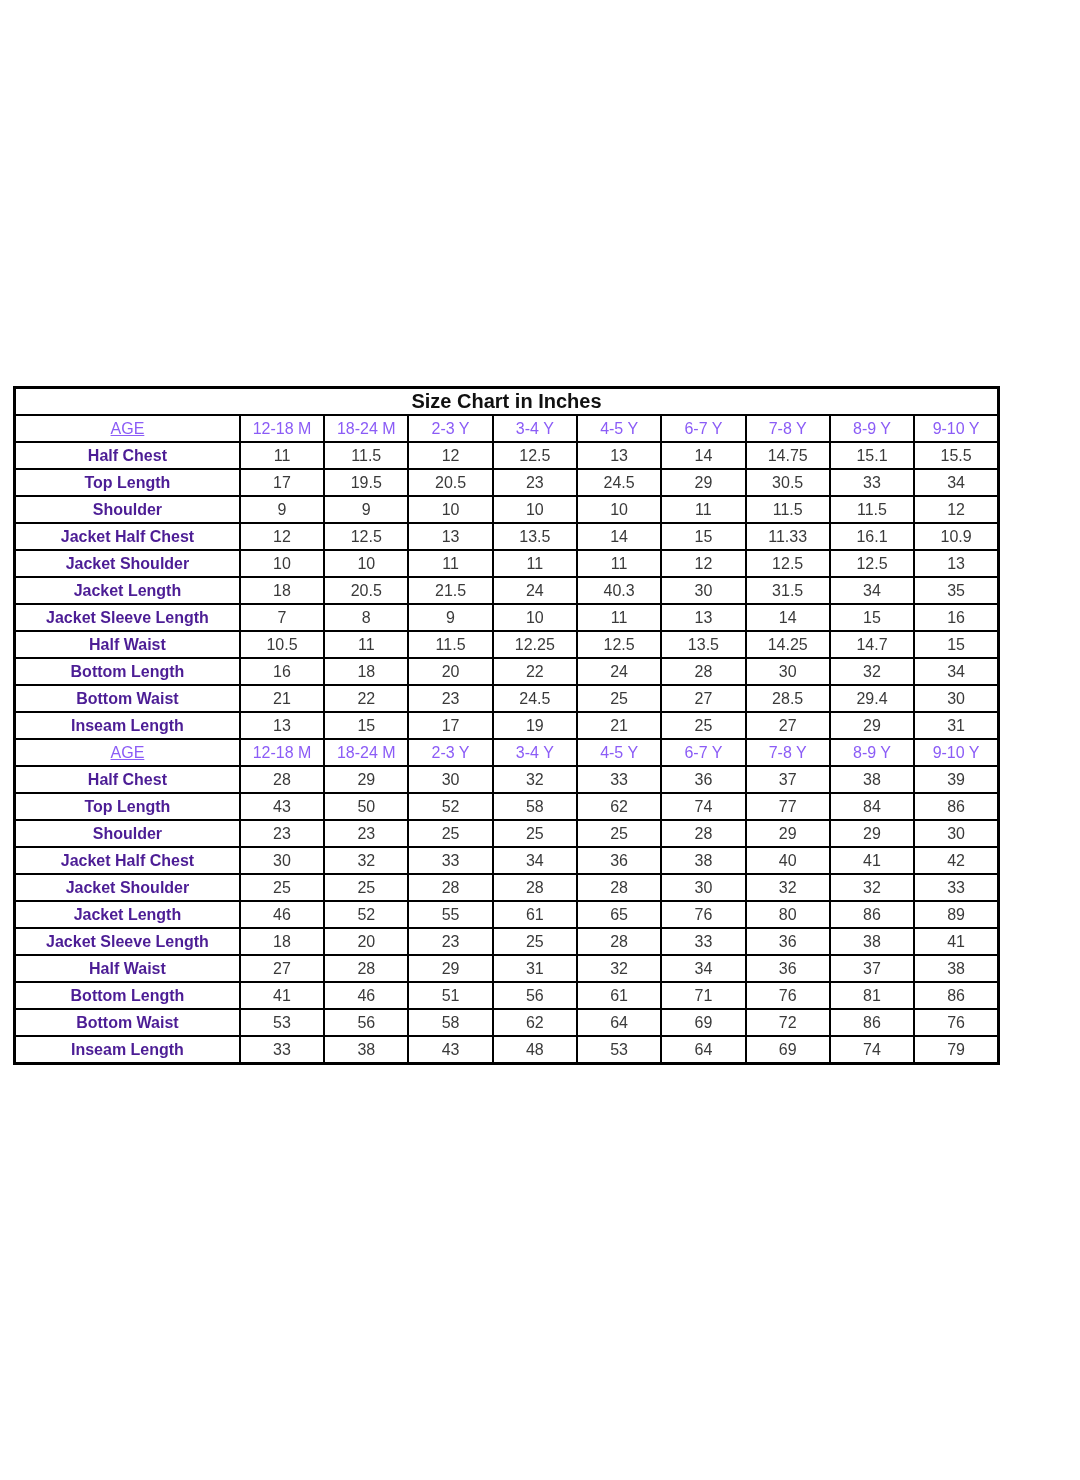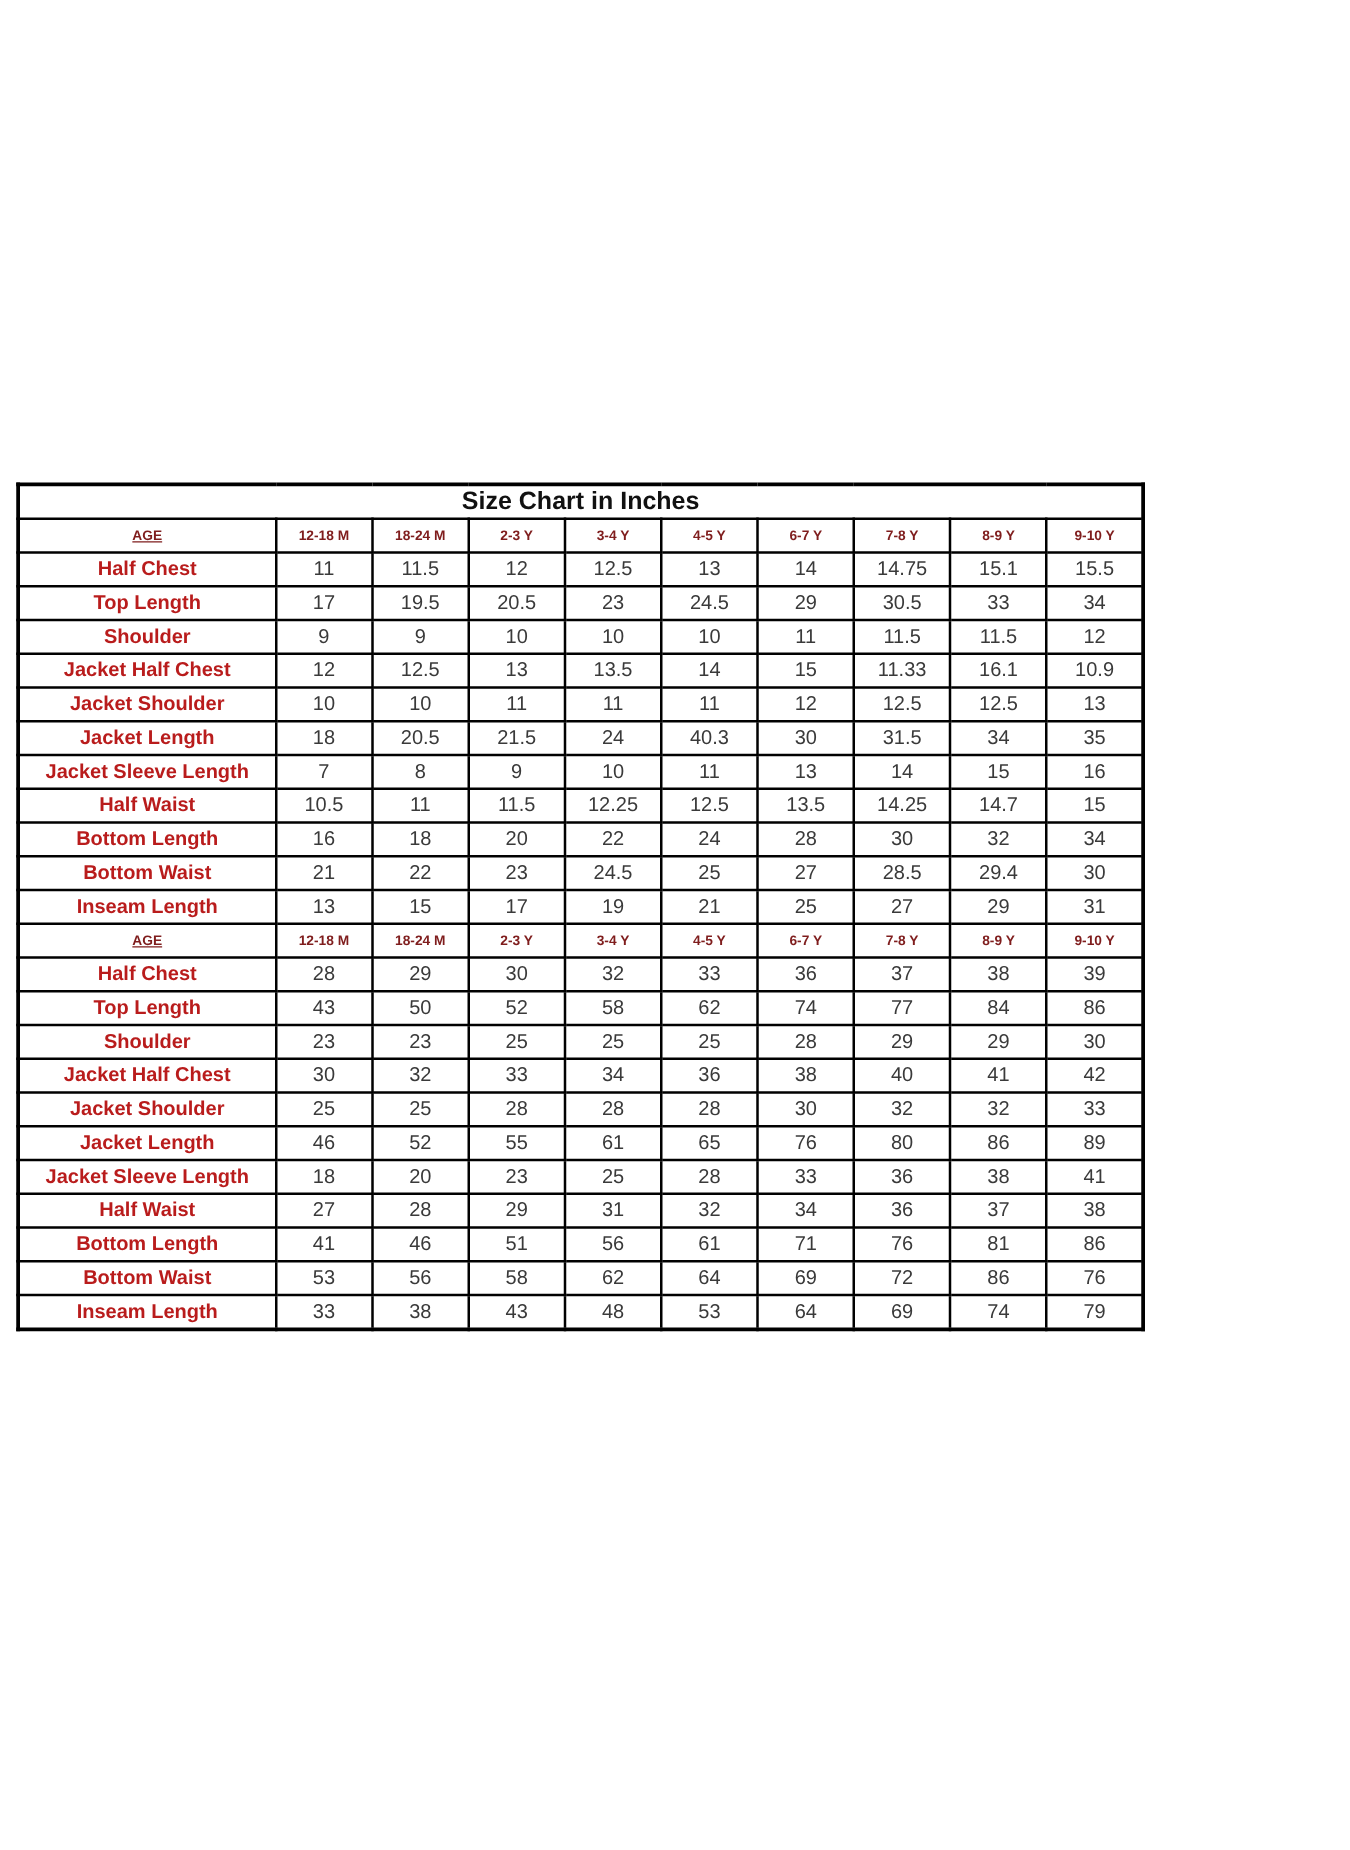--- a/index.html
+++ b/index.html
@@ -8,21 +8,21 @@
     background: #ffffff;
     width: 1080px;
     height: 1480px;
     font-family: "Liberation Sans", sans-serif;
     position: relative;
   }
   .sheet {
     position: absolute;
     left: 13px;
     top: 386px;
-    width: 903px;
+    width: 987px;
     box-sizing: border-box;
   }
   table.size-chart {
     width: 100%;
     border-collapse: collapse;
     table-layout: fixed;
     border: 3px solid #000000;
   }
   table.size-chart col.label-col { width: 22.9%; }
   table.size-chart col.val-col   { width: 8.566%; }
@@ -37,31 +37,31 @@
   }
   td.title-cell {
     font-size: 20px;
     font-weight: bold;
     color: #111111;
     height: 30px;
     border-top: 3px solid #000000;
     border-bottom: 3px solid #000000;
   }
   td.header-cell {
-    font-size: 11px;
-    font-weight: bold;
-    color: #7f1d1d;
+    font-size: 16px;
+    font-weight: normal;
+    color: #8b5cf6;
   }
   td.header-cell.age {
     text-decoration: underline;
   }
   td.row-label {
     font-size: 16px;
     font-weight: bold;
-    color: #b91c1c;
+    color: #4c1d95;
   }
   td.value-cell {
     font-size: 16px;
     font-weight: 400;
     color: #3a3a3a;
   }
 </style>
 </head>
 <body>
 

